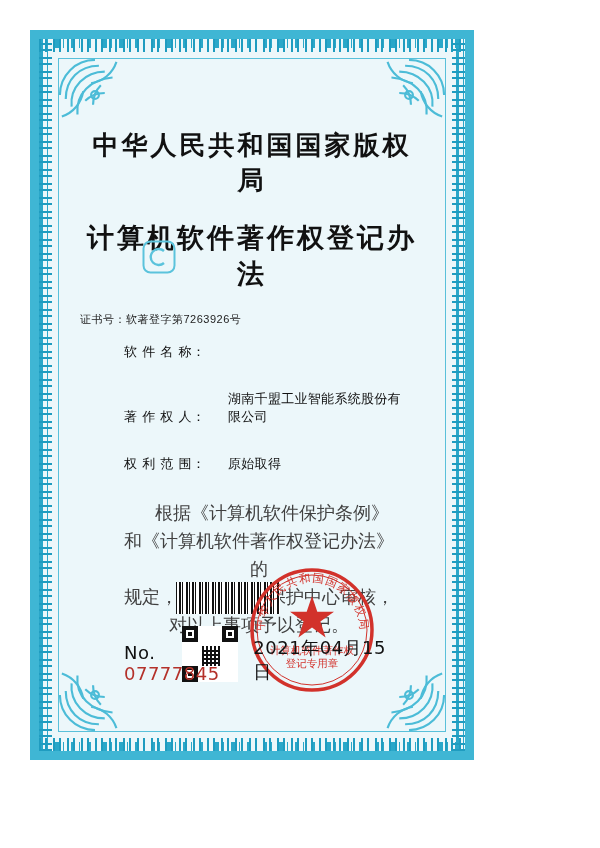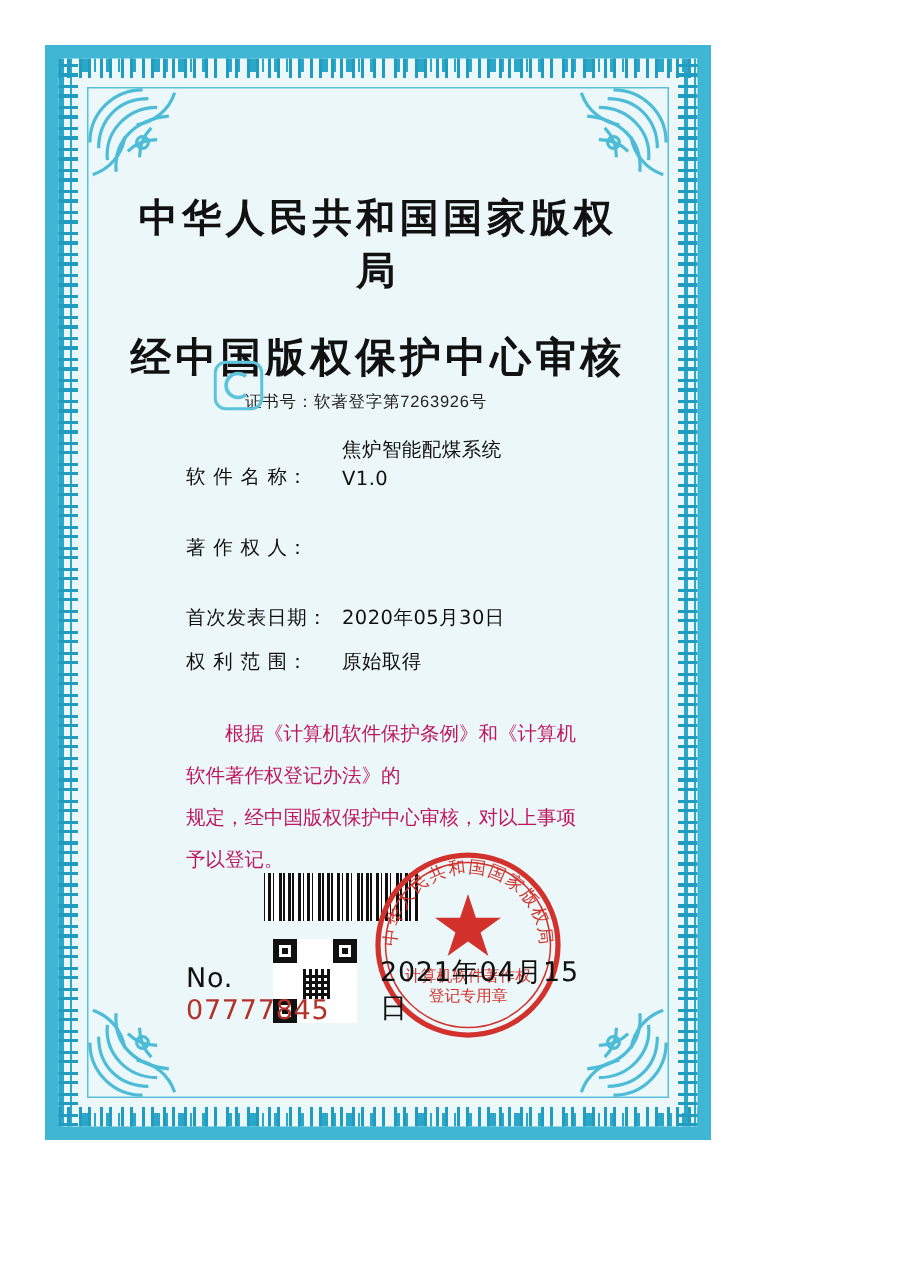--- a/index.html
+++ b/index.html
@@ -110,24 +110,24 @@
   .title-sub {
     text-align: center;
     font-family: "DejaVu Sans", sans-serif;
     font-size: 27px;
     font-weight: bold;
     color: #111;
     letter-spacing: 3px;
     margin-top: 22px;
   }
   .cert-no {
-    text-align: center;
+    text-align: left;
     font-size: 11px;
     color: #222;
-    margin-top: 4px;
+    margin-top: 20px;
     padding-right: 16px;
     letter-spacing: 0.5px;
   }
 
   .fields {
     margin-top: 16px;
     padding-left: 44px;
     padding-right: 20px;
   }
   .field-row {
@@ -151,24 +151,25 @@
   .field-value .line2 {
     display: block;
     margin-top: 3px;
   }
   .gap-big { height: 18px; }
 
   .body-text {
     margin-top: 26px;
     padding-left: 44px;
     padding-right: 30px;
-    font-size: 13px;
+    font-size: 18px;
     line-height: 28px;
-    color: #be185d;
-    font-family: "DejaVu Sans", sans-serif;
+    color: #404040;
+    font-family: "DejaVu Sans", sans-serif;
+    text-align: center;
   }
   .body-text p { margin: 0; }
   .body-indent { text-indent: 26px; }
 
   .barcode {
     position: absolute;
     left: 96px;
     top: 502px;
     width: 104px;
     height: 32px;
@@ -302,52 +303,45 @@
       <path d="M62 6 C58 18 48 26 36 28"></path>
       <path d="M30 46 C36 40 42 38 50 38"></path>
       <path d="M46 30 C40 36 38 42 38 50"></path>
       <circle cx="40" cy="40" r="4"></circle>
     </g>
   </svg>
 
   <div class="content">
 
     <div class="title-main">中华人民共和国国家版权局</div>
-    <div class="title-sub">经中国版权保护中心审核</div>
+    <div class="title-sub">计算机软件著作权登记办法</div>
 
     <div class="cert-no">
       <span>证书号：</span><span>软著登字第7263926号</span>
     </div>
 
     <svg class="logo-mark" viewBox="0 0 34 34">
       <rect x="1.5" y="1.5" width="31" height="31" rx="7" fill="none" stroke="#5bc3dc" stroke-width="2"></rect>
       <path d="M22 11 A8 8 0 1 0 22 23" fill="none" stroke="#5bc3dc" stroke-width="2.4"></path>
     </svg>
 
     <div class="fields">
       <div class="field-row">
         <div class="field-label">软 件 名 称：</div>
-        <div class="field-value">
-          <span>焦炉智能配煤系统</span>
-          <span class="line2">V1.0</span>
-        </div>
       </div>
 
       <div class="gap-big"></div>
 
       <div class="field-row">
         <div class="field-label">著 作 权 人：</div>
+        <div class="field-value">湖南千盟工业智能系统股份有限公司</div>
       </div>
 
       <div class="gap-big"></div>
 
-      <div class="field-row">
-        <div class="field-label">首次发表日期：</div>
-        <div class="field-value">2020年05月30日</div>
-      </div>
       <div class="field-row">
         <div class="field-label">权 利 范 围：</div>
         <div class="field-value">原始取得</div>
       </div>
     </div>
 
     <div class="body-text">
       <p class="body-indent">根据《计算机软件保护条例》和《计算机软件著作权登记办法》的</p>
       <p>规定，经中国版权保护中心审核，对以上事项予以登记。</p>
     </div>

